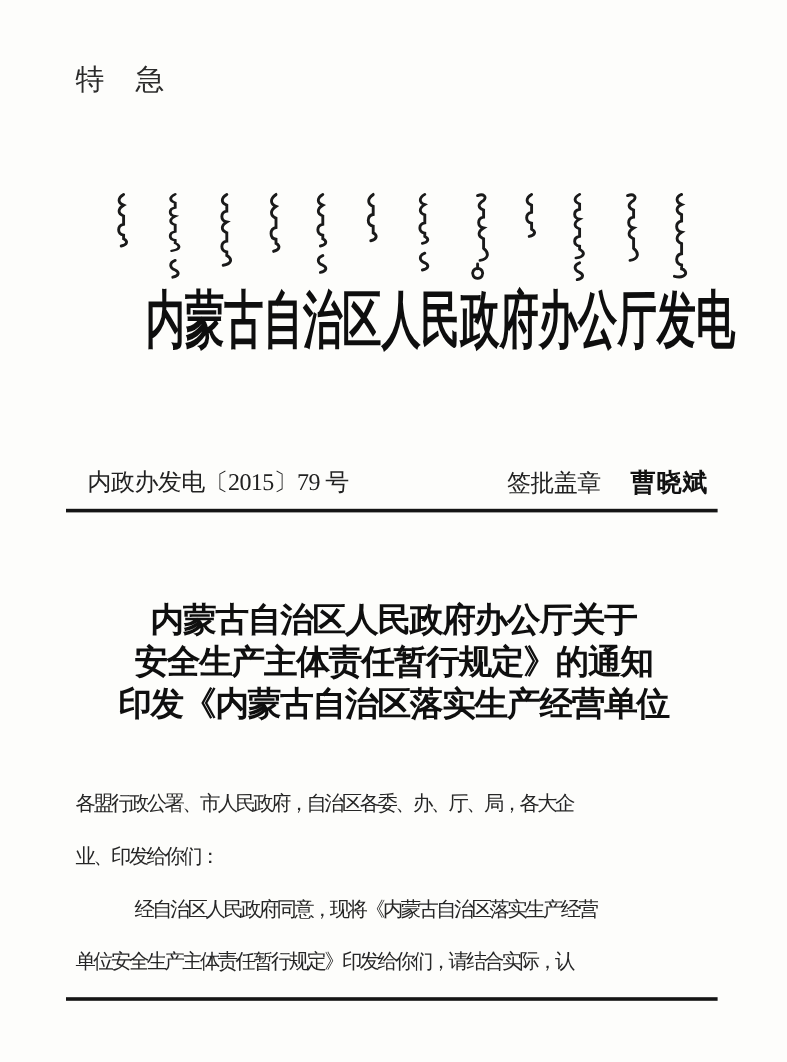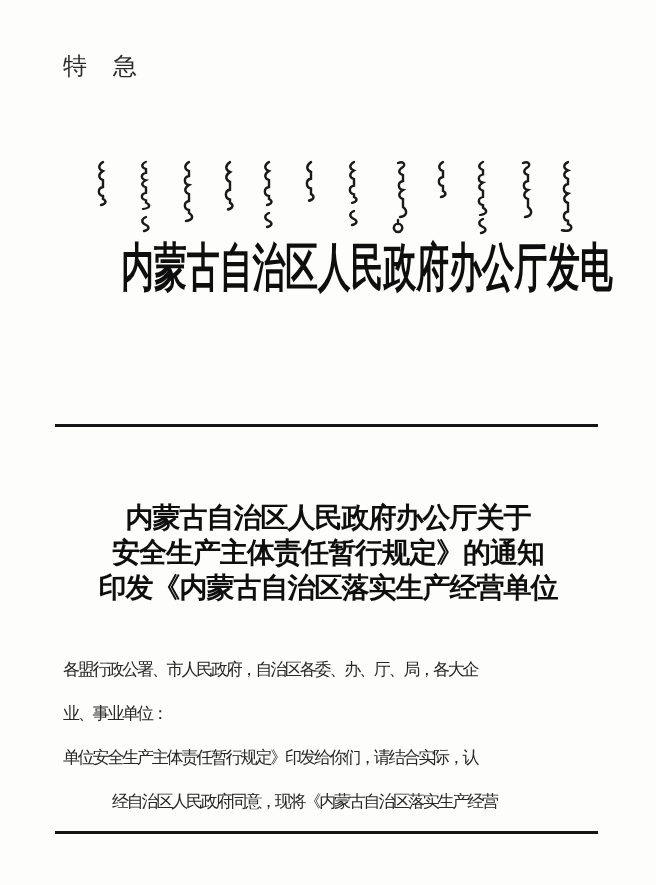--- a/index.html
+++ b/index.html
@@ -95,33 +95,38 @@
       <use href="#mw-b" transform="translate(397,3) scale(1,0.9)"></use>
       <use href="#mw-s" transform="translate(398,60)"></use>
       <use href="#mw-d" transform="translate(440,3)"></use>
       <use href="#mw-e" transform="translate(482,3) scale(1,1.05)"></use>
     </svg>
   </div>
 
   <div class="masthead-title">内蒙古自治区人民政府办公厅发电</div>
 
   <div class="meta-row">
+    <span class="doc-number">内政办发电〔2015〕79 号</span>
+    <span class="sign-group">
+      <span class="sign-label">签批盖章</span>
+      <span class="signer">曹晓斌</span>
+    </span>
   </div>
 
   <div class="rule rule-top"></div>
 
   <div class="notice-title">
     <div>内蒙古自治区人民政府办公厅关于</div>
     <div>安全生产主体责任暂行规定》的通知</div>
     <div>印发《内蒙古自治区落实生产经营单位</div>
   </div>
 
   <div class="body-block">
     <div class="body-line">各盟行政公署、市人民政府，自治区各委、办、厅、局，各大企</div>
-    <div class="body-line">业、事业单位：</div>
+    <div class="body-line">业、印发给你们：</div>
+    <div class="body-line indent">经自治区人民政府同意，现将《内蒙古自治区落实生产经营</div>
     <div class="body-line">单位安全生产主体责任暂行规定》印发给你们，请结合实际，认</div>
-    <div class="body-line indent">经自治区人民政府同意，现将《内蒙古自治区落实生产经营</div>
   </div>
 
   <div class="rule rule-bottom"></div>
 
 
 </div>
 
 </body></html>

